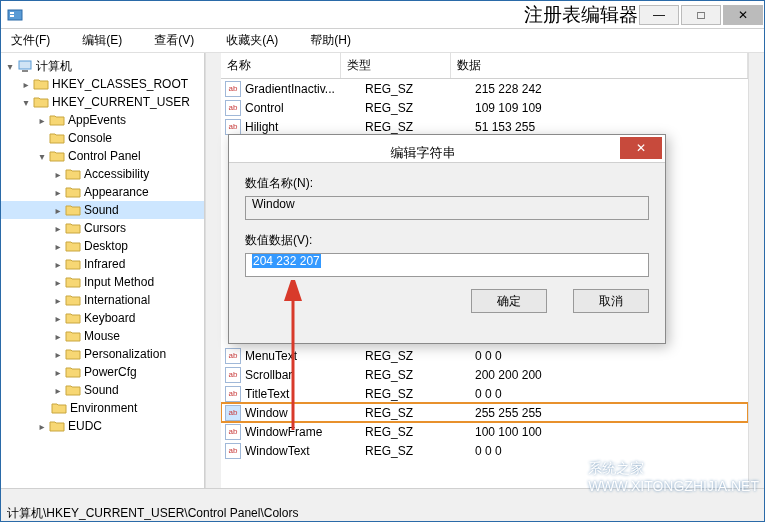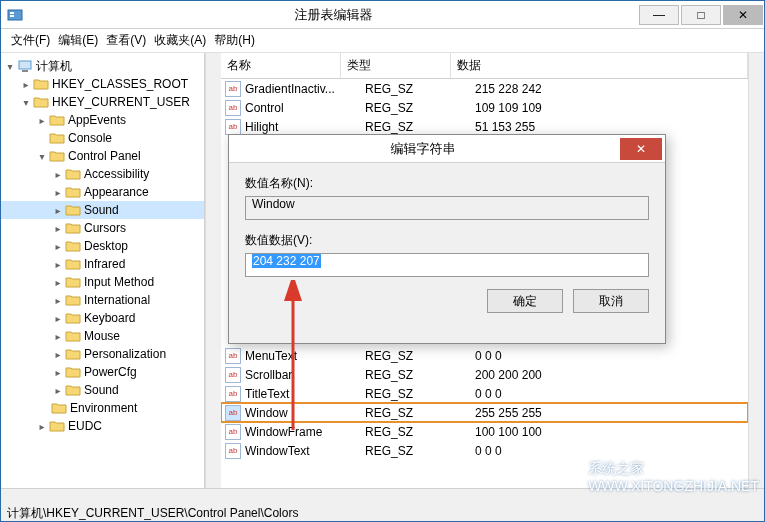--- a/index.html
+++ b/index.html
@@ -1,50 +1,50 @@
 <!DOCTYPE html>
 <html><head>
 <meta charset="utf-8">
 <style>
 *{box-sizing:border-box;margin:0;padding:0;font-family:"Microsoft YaHei",SimSun,Arial,sans-serif;font-size:12px}
 body{background:#fff;width:765px;height:522px;overflow:hidden;position:relative}
 .win{width:765px;height:522px;border:1px solid #2a6aa8;display:flex;flex-direction:column;background:#fff}
 .titlebar{height:28px;background:#fff;display:flex;align-items:center;border-bottom:1px solid #d0d0d0}
 .title-icon{width:16px;height:16px;margin:0 6px;display:inline-flex}
-.title-text{flex:1;text-align:center;font-size:13px}
+.title-text{flex:1;text-align:right;font-size:19px}
 .winbtns{display:flex}
 .winbtn{width:40px;height:20px;display:flex;align-items:center;justify-content:center;border:1px solid #bbb;margin:2px 1px;background:#f0f0f0}
 .winbtn.close{background:#bbb}
-.menubar{height:24px;display:flex;align-items:center;padding:0 6px;gap:0;border-bottom:1px solid #e0e0e0}
+.menubar{height:24px;display:flex;align-items:center;padding:0 6px;gap:24px;border-bottom:1px solid #e0e0e0}
 .menuitem{padding:2px 4px}
 .body{flex:1;display:flex;overflow:hidden;position:relative}
 .tree{width:220px;border-right:1px solid #d0d0d0;overflow:auto;padding:4px 0;background:#fff}
 .tn{display:flex;align-items:center;height:18px;padding-right:4px;white-space:nowrap}
 .tw{width:14px;height:14px;display:inline-flex;align-items:center;justify-content:center;color:#666;font-size:10px}
 .ficon{width:16px;height:14px;margin-right:3px;display:inline-flex}
 .ficon svg{width:16px;height:14px}
 .list{flex:1;overflow:auto;position:relative}
 .lh{display:flex;border-bottom:1px solid #d0d0d0;background:#fff;position:sticky;top:0}
 .lhc{padding:4px 6px;border-right:1px solid #e0e0e0}
 .lr{display:flex;align-items:center;height:19px;padding:0 4px}
 .lr.sel{outline:2px solid #e8912c;outline-offset:-1px}
 .vicon{width:16px;height:16px;margin-right:4px;display:inline-flex;align-items:center;justify-content:center;border:1px solid #a0b8d8;background:#fff;font-size:8px;color:#c73a3a;position:relative}
 .vicon.selico{background:#cde6ff}
 .c1{width:120px}.c2{width:110px}.c3{flex:1}
 .status{height:22px;border-top:1px solid #d0d0d0;background:#f0f0f0;display:flex;align-items:flex-start;padding:16px 6px}
 .dialog{position:absolute;left:228px;top:134px;width:438px;height:210px;background:#f0f0f0;border:1px solid #8a8a8a;box-shadow:3px 3px 12px rgba(0,0,0,.25);z-index:10}
-.dlg-title{height:28px;background:#fff;display:flex;align-items:center;border-bottom:1px solid #d0d0d0}
+.dlg-title{height:28px;background:#fff;display:flex;align-items:flex-end;border-bottom:1px solid #d0d0d0}
 .dlg-title-text{flex:1;text-align:center;font-size:13px}
 .dlg-close{width:42px;height:22px;background:#c74a3c;color:#fff;display:flex;align-items:center;justify-content:center;margin:3px}
 .dlg-body{padding:12px 16px 10px}
 .dlg-label{margin-bottom:4px}
 .dlg-input{width:100%;height:24px;border:1px solid #999;background:#fff;padding:0 6px;margin-bottom:12px}
 .dlg-input.ro{background:#f0f0f0}
 .dlg-input .selval{background:#3399ff;color:#fff;padding:0 1px}
-.dlg-btns{display:flex;justify-content:flex-end;gap:10px;margin-top:8px}
+.dlg-btns{display:flex;justify-content:flex-end;gap:26px;margin-top:8px}
 .dlg-btn{width:76px;height:24px;border:1px solid #999;background:#e8e8e8;display:flex;align-items:center;justify-content:center}
 .arrow{position:absolute;left:279px;top:280px;z-index:20;pointer-events:none}
 .watermark{position:absolute;right:6px;bottom:28px;z-index:30;opacity:.9;color:#fff;display:flex;align-items:center;gap:6px;text-shadow:0 0 3px #4a7aa8}
 .watermark .wt{font-size:14px}
 .watermark .wu{font-size:14px;display:block}
 .sb-v{width:16px;background:#f0f0f0;border-left:1px solid #ddd}
 .treewrap{display:flex}
 </style>
 </head>
 <body>

